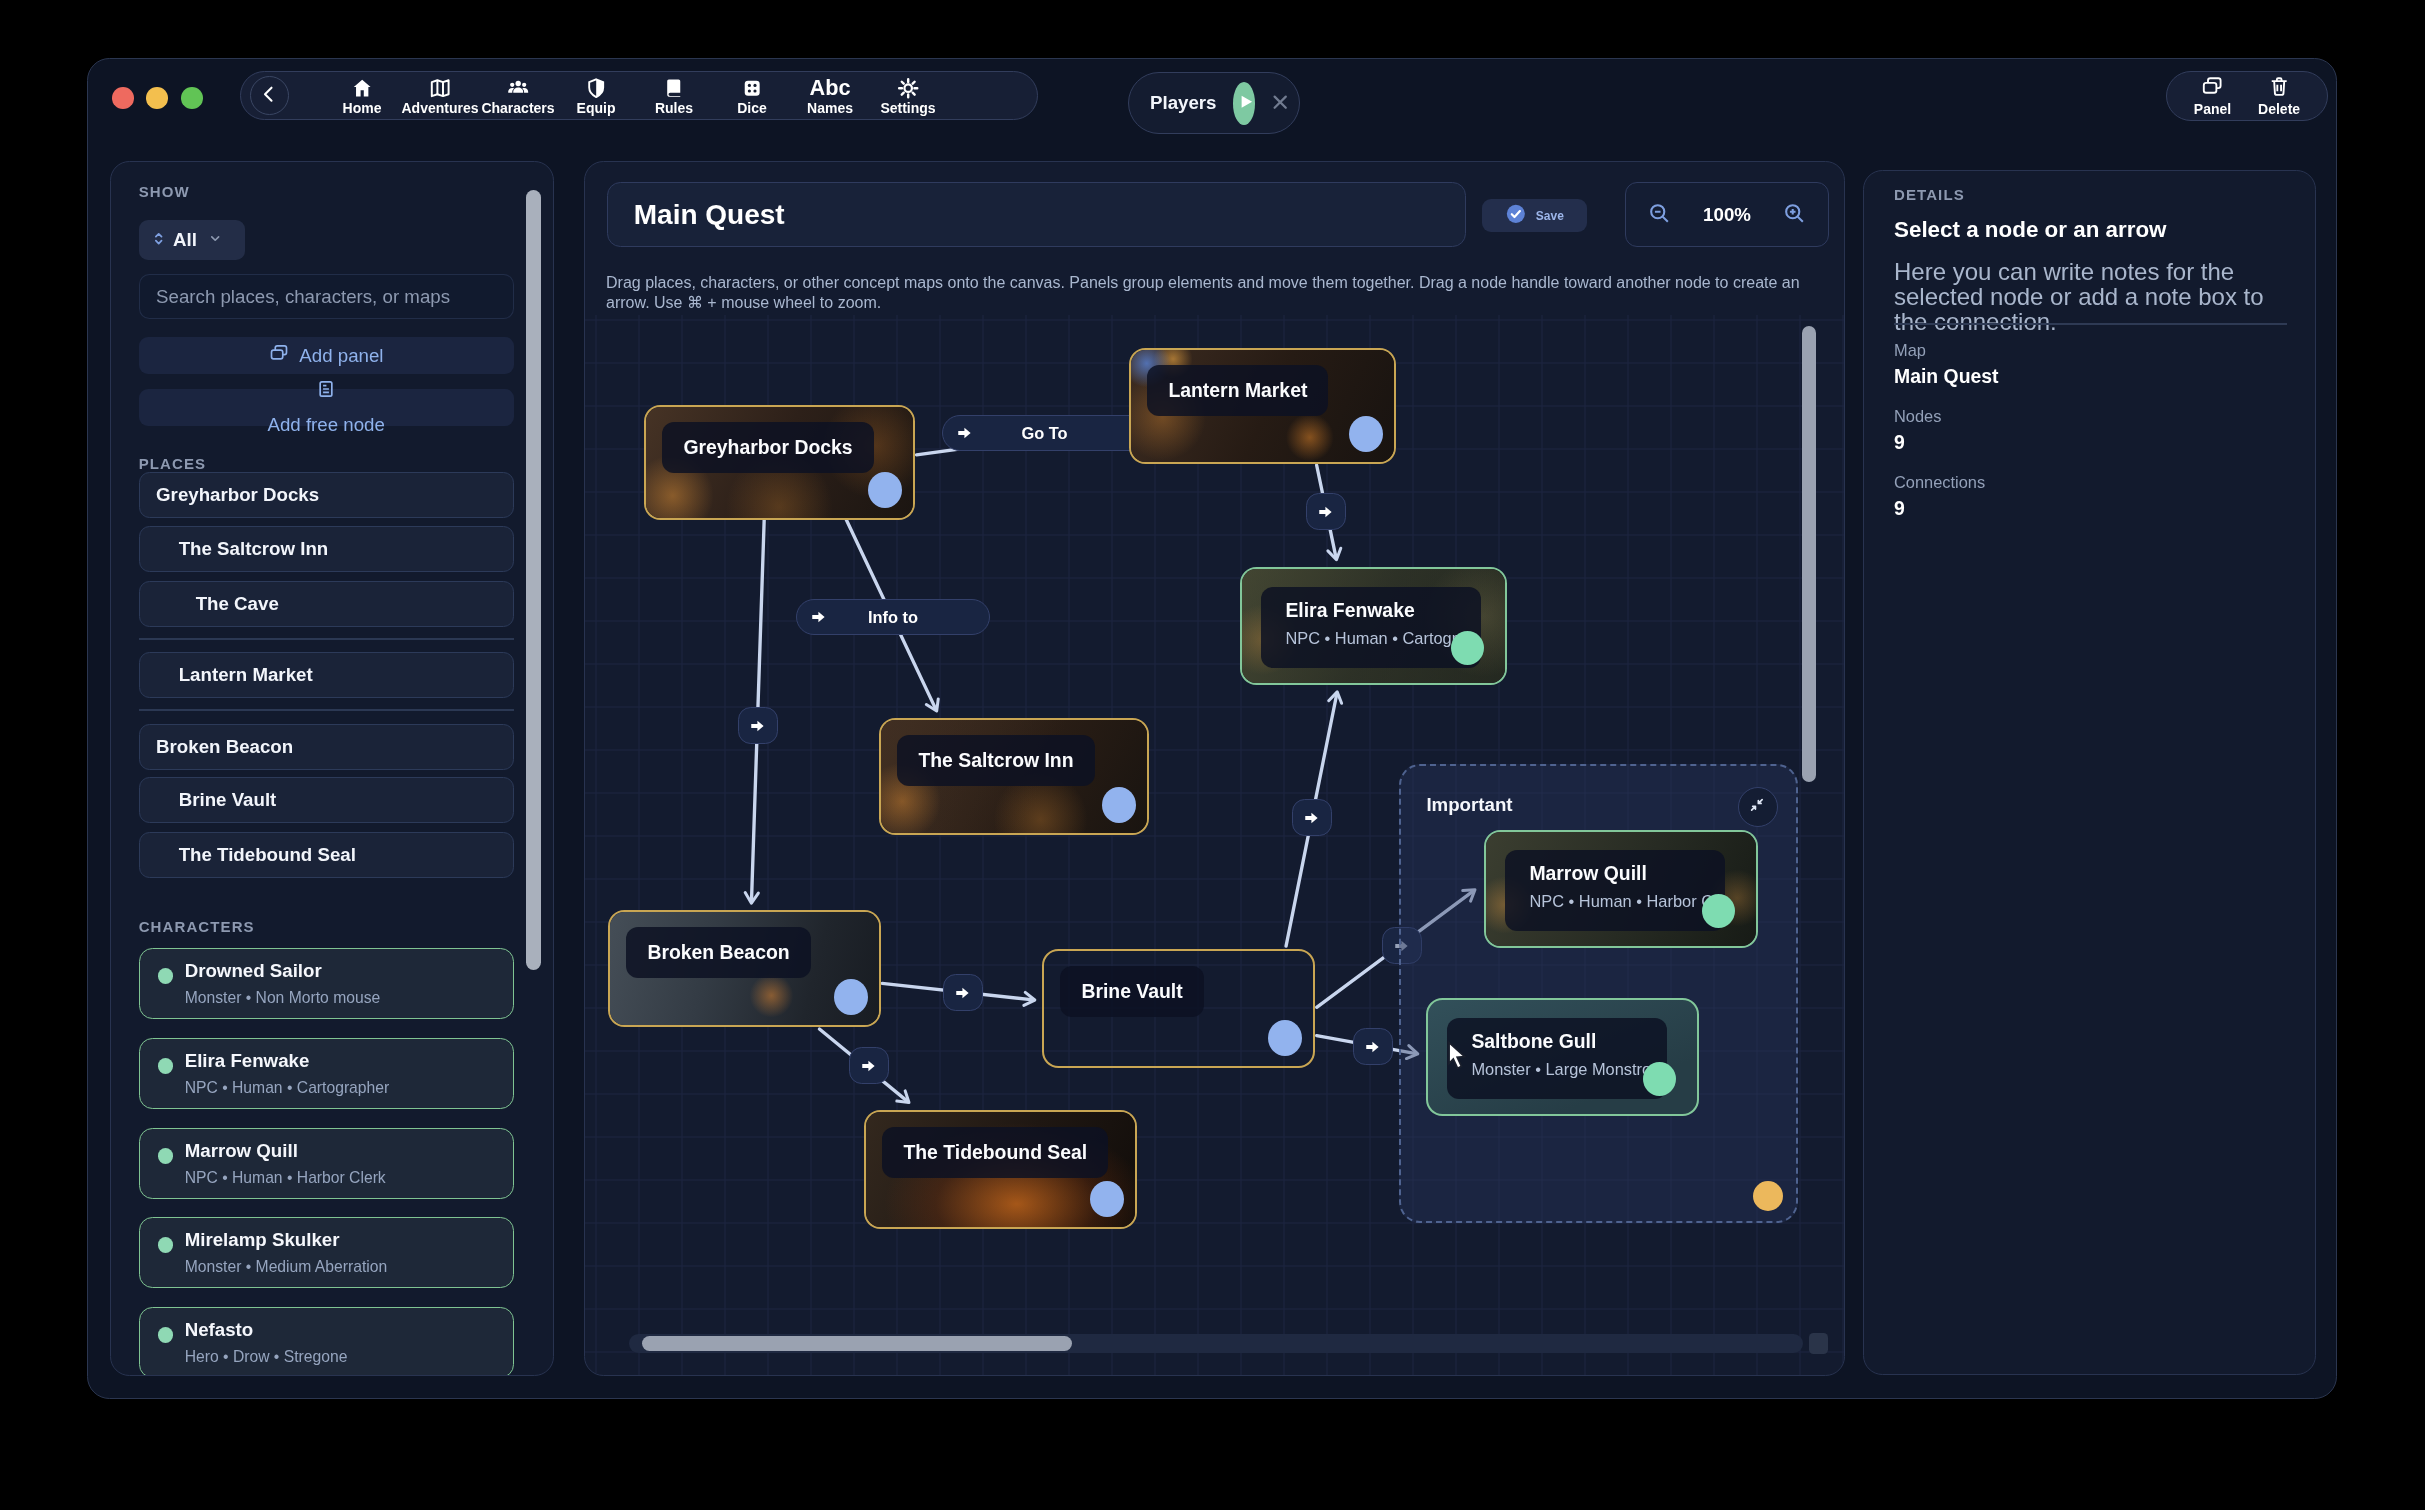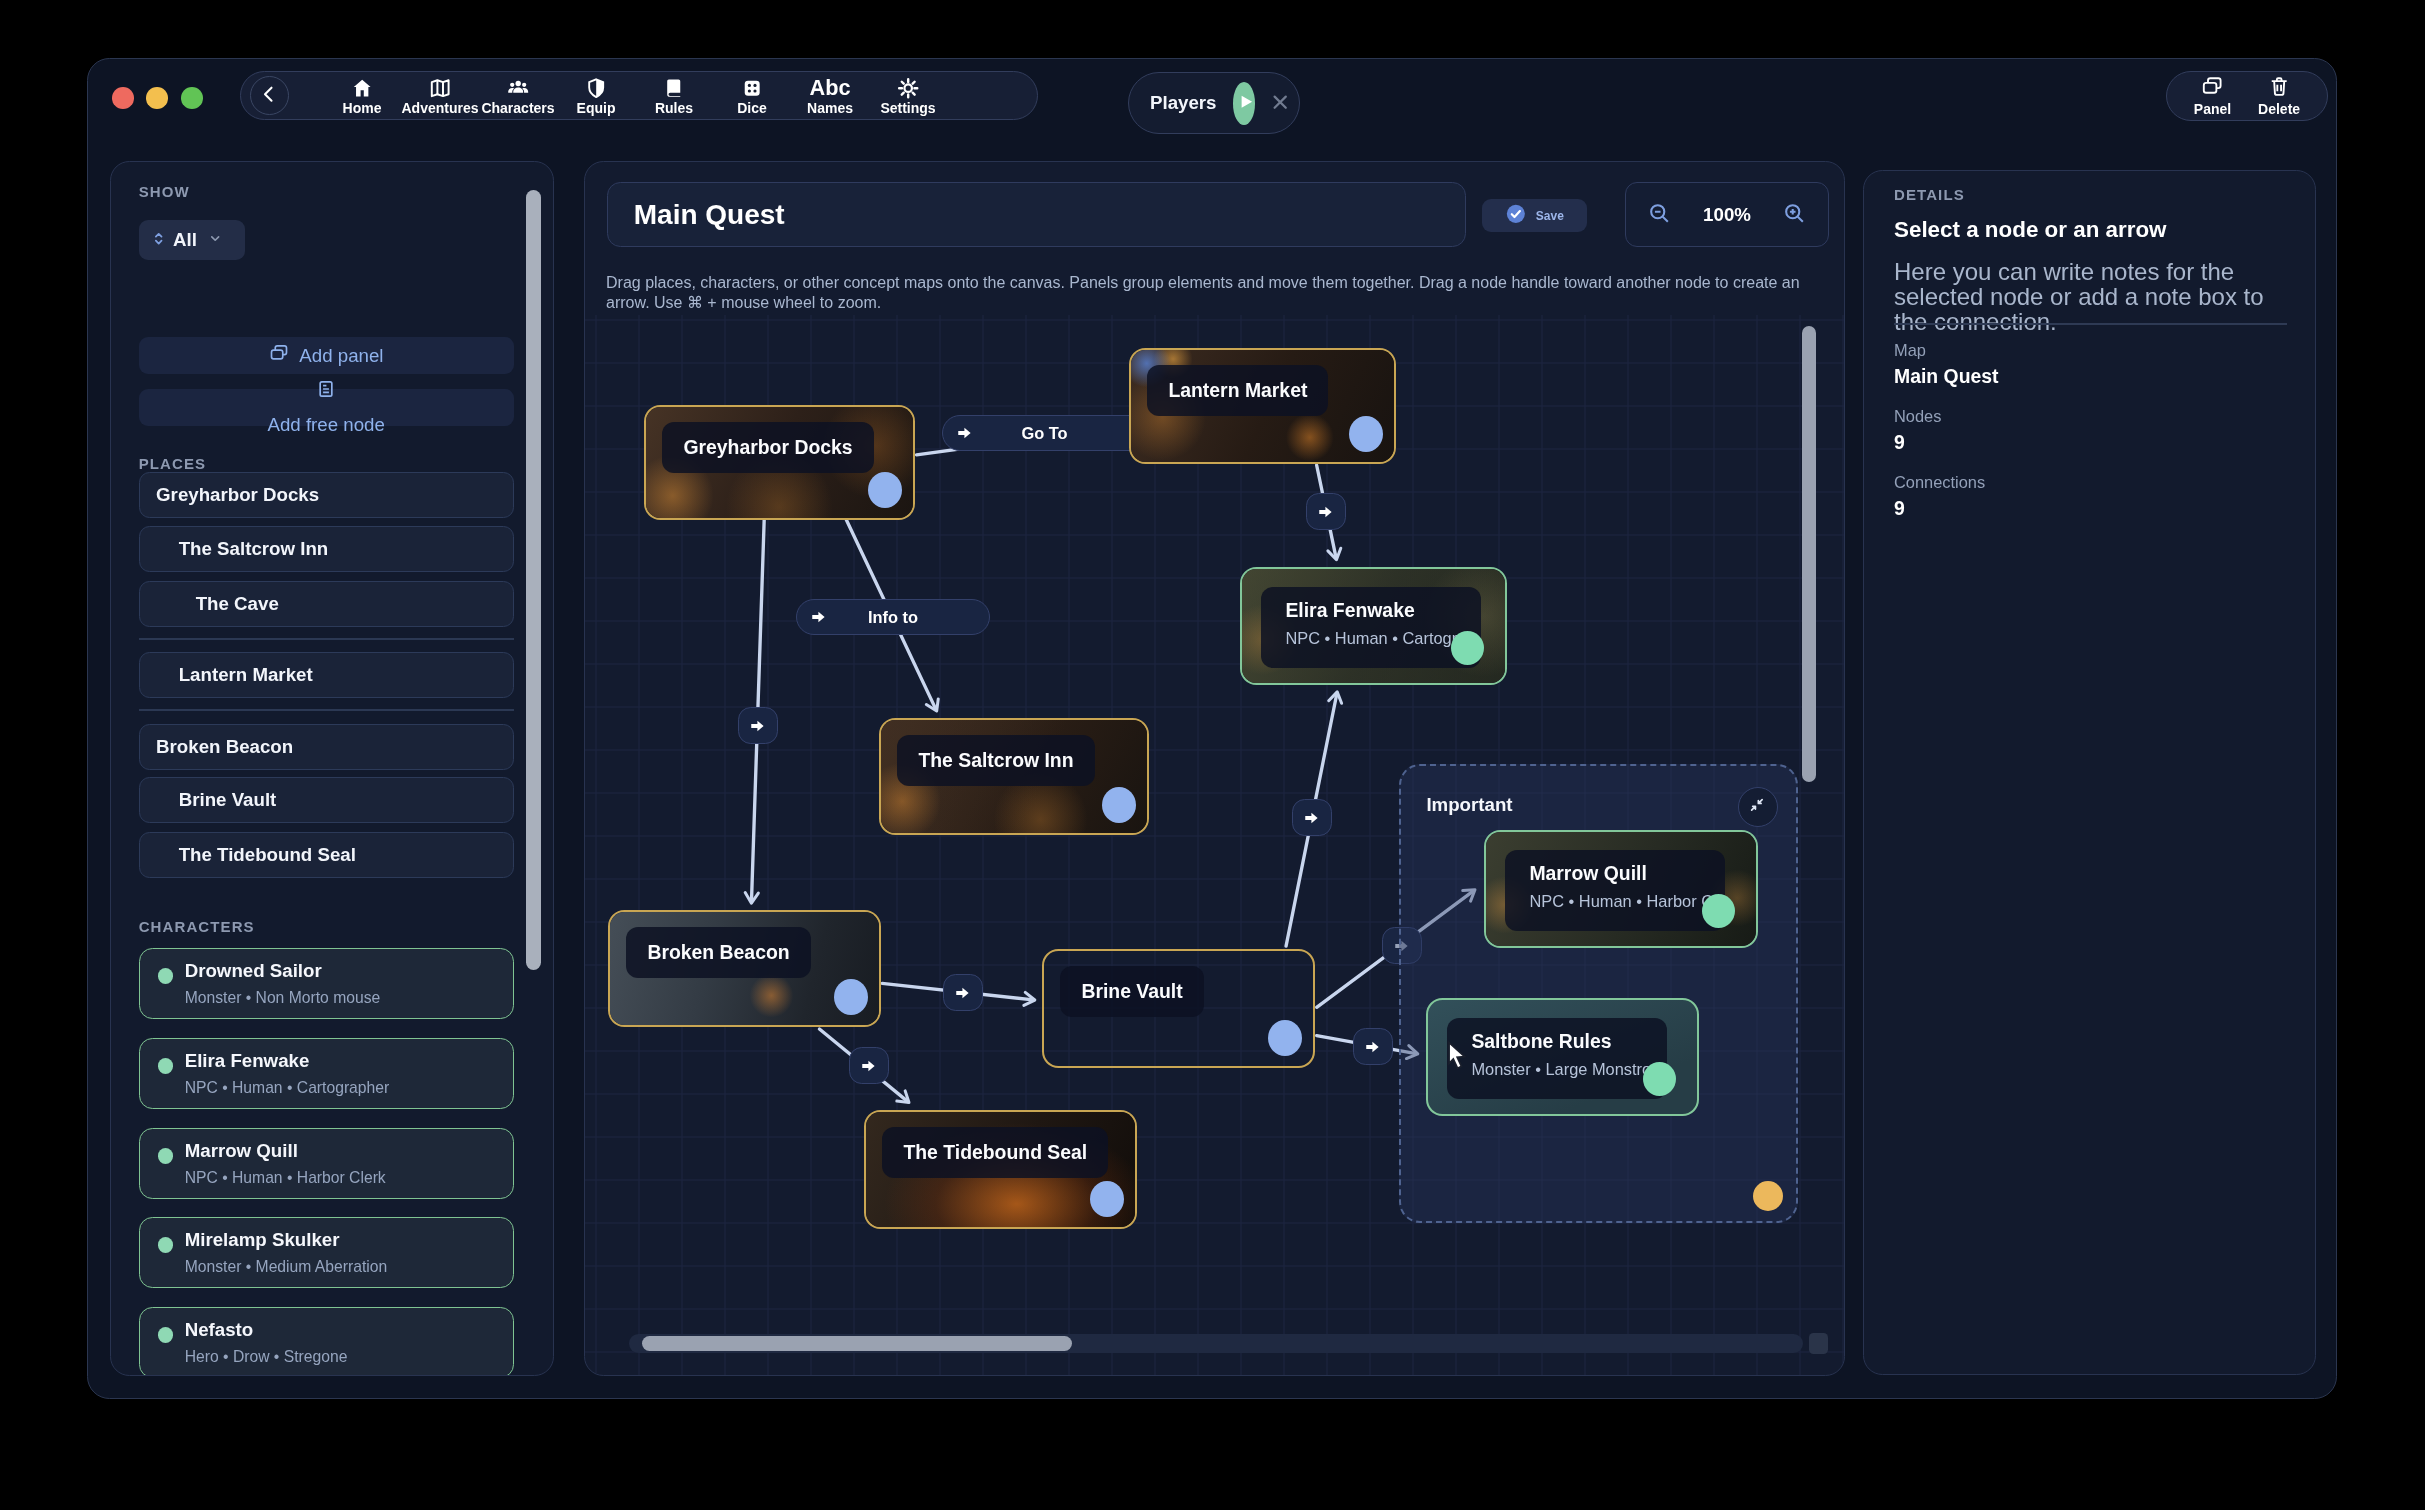--- a/index.html
+++ b/index.html
@@ -315,20 +315,21 @@
       <span class="sort-ic"><svg viewBox="0 0 24 24">
             <g fill="none" stroke="#7e9fe0" stroke-width="2.2" stroke-linecap="round" stroke-linejoin="round">
               <path d="M8.5 9.5L12 6l3.5 3.5M8.5 14.5L12 18l3.5-3.5"></path>
             </g>
           </svg></span>
       <span class="val">All</span>
       <span class="chev"><svg viewBox="0 0 24 24">
             <path d="M7 10l5 5 5-5" fill="none" stroke="#8d99b0" stroke-width="2.4" stroke-linecap="round" stroke-linejoin="round"></path>
           </svg></span>
     </div>
+    <input class="search" placeholder="Search places, characters, or maps" style="">
     <button class="side-btn" style="top:175px;">
       <span><svg viewBox="0 0 24 24">
             <g stroke="#8fb2ec" stroke-width="2" fill="none">
               <rect x="7.5" y="3.5" width="13.5" height="10.5" rx="2.5"></rect>
               <rect x="3" y="8.5" width="13.5" height="10.5" rx="2.5" fill="#1b2540"></rect>
             </g>
           </svg></span>
       <span>Add panel</span>
     </button>
     <button class="side-btn" style="top:227px;flex-direction:column;">
@@ -503,21 +504,21 @@
       <div class="node char-node" style="left:83px; top:64px; width:274px; height:118px;">
         <div class="node-art art-hall"></div>
         <div class="char-pill">
           <span class="node-name">Marrow Quill</span>
           <span class="node-sub">NPC • Human • Harbor Cl…</span>
         </div>
         <span class="handle green"></span>
       </div>
       <div class="node char-node" style="left:25px; top:232px; width:273px; height:118px; background:linear-gradient(158deg,#32505a,#263d46 75%);">
         <div class="char-pill">
-          <span class="node-name">Saltbone Rules</span>
+          <span class="node-name">Saltbone Gull</span>
           <span class="node-sub">Monster • Large Monstro…</span>
         </div>
         <span class="handle green"></span>
       </div>
       <span class="handle orange"></span>
     </div>
 
     <div class="node place-node" style="left:59px; top:243px; width:271px; height:115px;">
       <div class="node-art art-tavern"></div>
       <div class="node-pill"><span class="node-name">Greyharbor Docks</span></div>

